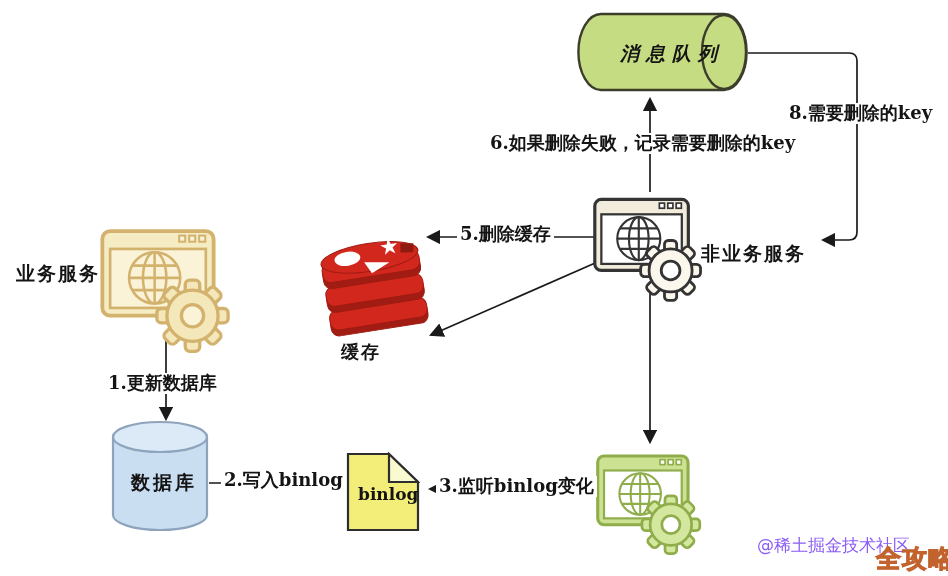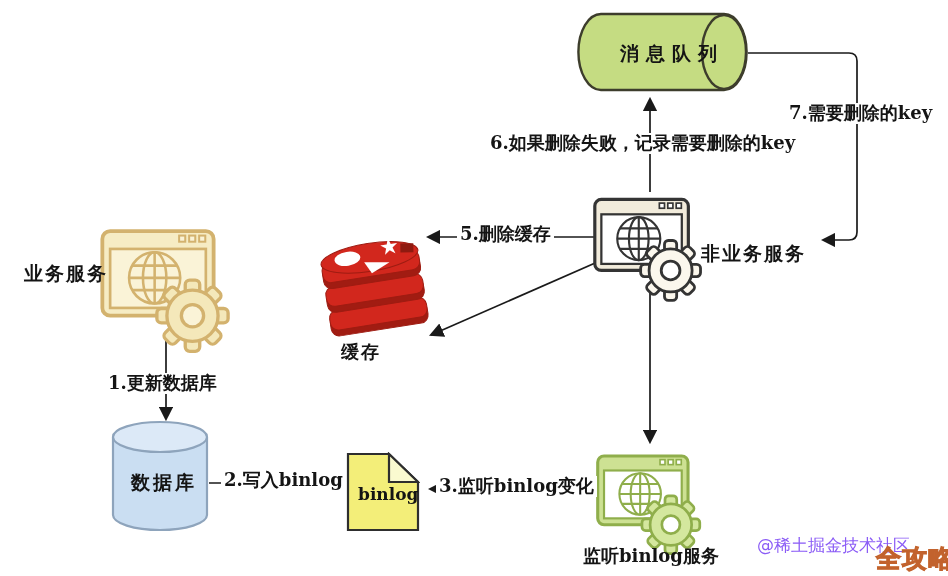--- a/index.html
+++ b/index.html
@@ -41,21 +41,21 @@
       <path d="M650,192 L650,99" marker-end="url(#ah)"></path>
       <path d="M748,53 L849,53 Q857,53 857,61 L857,232 Q857,240 849,240 L823,240" marker-end="url(#ah)"></path>
       <path d="M602,260 L431,335" marker-end="url(#ah)"></path>
     </g>
   </svg>
 
   <svg class="icon" style="left:577px;top:12px;" width="172" height="80" viewBox="0 0 172 80">
     <path d="M147,2 L24,2 A22,37 0 0 0 24,78 L147,78 A22,37 0 0 0 147,2 Z" fill="#c5dc82" stroke="#3d3d2c" stroke-width="2.4"></path>
     <ellipse cx="147" cy="40" rx="22" ry="37" fill="#c5dc82" stroke="#3d3d2c" stroke-width="2.4"></ellipse>
   </svg>
-  <div class="cyl-lbl" style="left:620px;top:41px;font-size:19px;letter-spacing:7px;">消息队列</div>
+  <div class="cyl-lbl" style="left:620px;top:41px;font-size:19px;letter-spacing:7px;font-style:italic;">消息队列</div>
 
   <svg width="0" height="0" style="position:absolute" aria-hidden="true">
     <defs>
       <symbol id="svc-win" viewBox="0 0 124 124" overflow="visible">
         <rect x="3" y="10" width="100" height="76" rx="7" fill="var(--bar)" stroke="var(--ink)" stroke-width="3.4"></rect>
         <rect x="10" y="26" width="86" height="53" fill="var(--body)" stroke="var(--ink)" stroke-width="2.4"></rect>
         <g fill="var(--body)" stroke="var(--ink)" stroke-width="1.8">
           <rect x="72" y="14" width="5.5" height="5.5"></rect>
             <rect x="81" y="14" width="5.5" height="5.5"></rect>
             <rect x="90" y="14" width="5.5" height="5.5"></rect>
@@ -76,31 +76,30 @@
           <circle cx="84" cy="86" r="23"></circle>
           <circle cx="84" cy="86" r="10" fill="var(--body)"></circle>
         </g>
       </symbol>
     </defs>
   </svg>
 
   <svg class="icon svc--biz" style="left:99px;top:220px;" width="138" height="138" viewBox="0 0 124 124">
       <use href="#svc-win"></use>
     </svg>
-  <div class="node-lbl" style="left:24px;top:263px;">业务服务</div>
+  <div class="node-lbl" style="left:16px;top:263px;">业务服务</div>
 
   <svg class="icon svc--plain" style="left:592px;top:190px;" width="116" height="116" viewBox="0 0 124 124">
       <use href="#svc-win"></use>
     </svg>
   <div class="node-lbl" style="left:701px;top:227px;margin-top:16px;">非业务服务</div>
 
   <svg class="icon svc--green" style="left:595px;top:447px;" width="112" height="112" viewBox="0 0 124 124">
       <use href="#svc-win"></use>
     </svg>
-  <div class="node-lbl" style="left:583px;top:546px;font-size:18px;letter-spacing:0;">监听binlog服务</div>
 
   <svg class="icon" style="left:316px;top:234px;" width="116" height="104" viewBox="0 0 116 104">
     <g transform="rotate(-9 58 52)">
       <g stroke="#9e1c12" stroke-width="1">
         <rect x="9" y="76" width="98" height="20" rx="8" fill="#a11c12"></rect>
         <rect x="9" y="70" width="98" height="20" rx="8" fill="#d2271d"></rect>
         <rect x="9" y="52" width="98" height="20" rx="8" fill="#a11c12"></rect>
         <rect x="9" y="46" width="98" height="20" rx="8" fill="#d2271d"></rect>
         <rect x="9" y="28" width="98" height="20" rx="8" fill="#a11c12"></rect>
         <rect x="9" y="22" width="98" height="20" rx="8" fill="#d2271d"></rect>
@@ -124,18 +123,18 @@
     <path d="M2,2 L43,2 L72,30 L72,78 L2,78 Z" fill="#f3ee79" stroke="#2e2e2e" stroke-width="2.2"></path>
     <path d="M43,2 L43,30 L72,30 Z" fill="#fafad0" stroke="#2e2e2e" stroke-width="2.2"></path>
   </svg>
   <div class="cyl-lbl" style="left:358px;top:484px;font-size:17px;font-weight:600;">binlog</div>
 
   <div class="lbl" style="left:105px;top:373px;">1.更新数据库</div>
   <div class="lbl" style="left:221px;top:470px;">2.写入binlog</div>
   <div class="lbl" style="left:436px;top:476px;">3.监听binlog变化</div>
   <div class="lbl" style="left:457px;top:224px;">5.删除缓存</div>
   <div class="lbl" style="left:487px;top:133px;">6.如果删除失败，记录需要删除的key</div>
-  <div class="lbl" style="left:786px;top:103px;">7.需要删除的key</div>
+  <div class="lbl" style="left:786px;top:103px;">8.需要删除的key</div>
 
   <div class="wm-community">@稀土掘金技术社区</div>
   <div class="wm-badge">全攻略</div>
 
 </div>
 
 </body></html>

